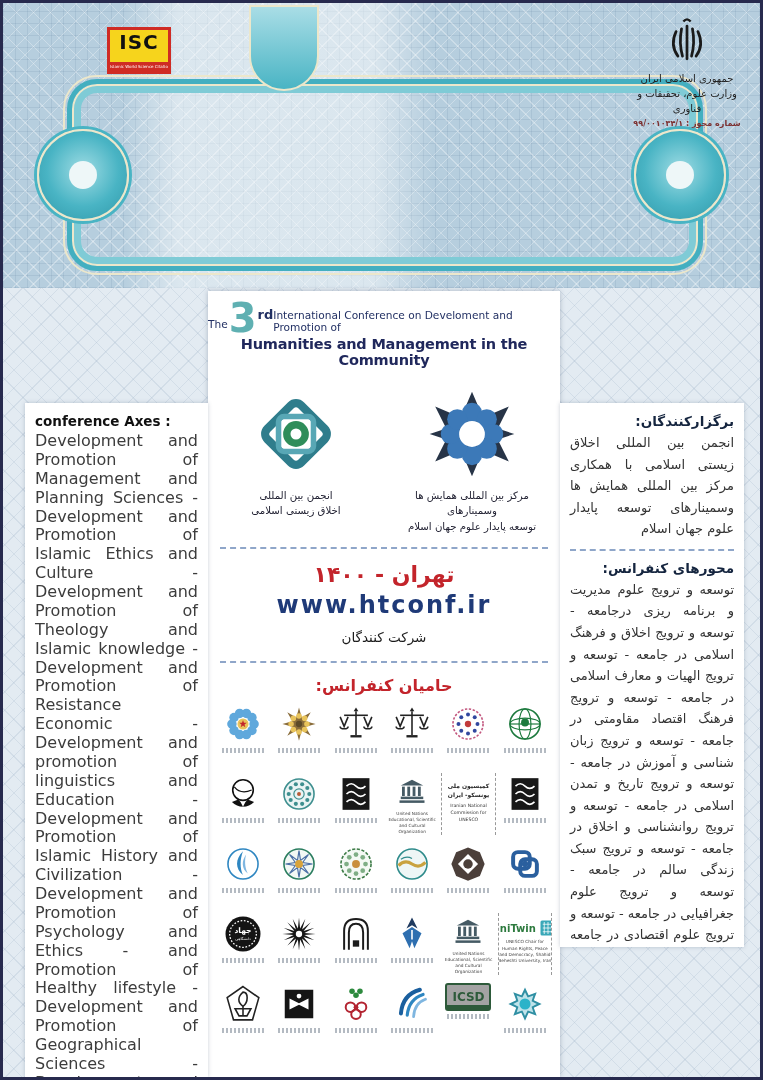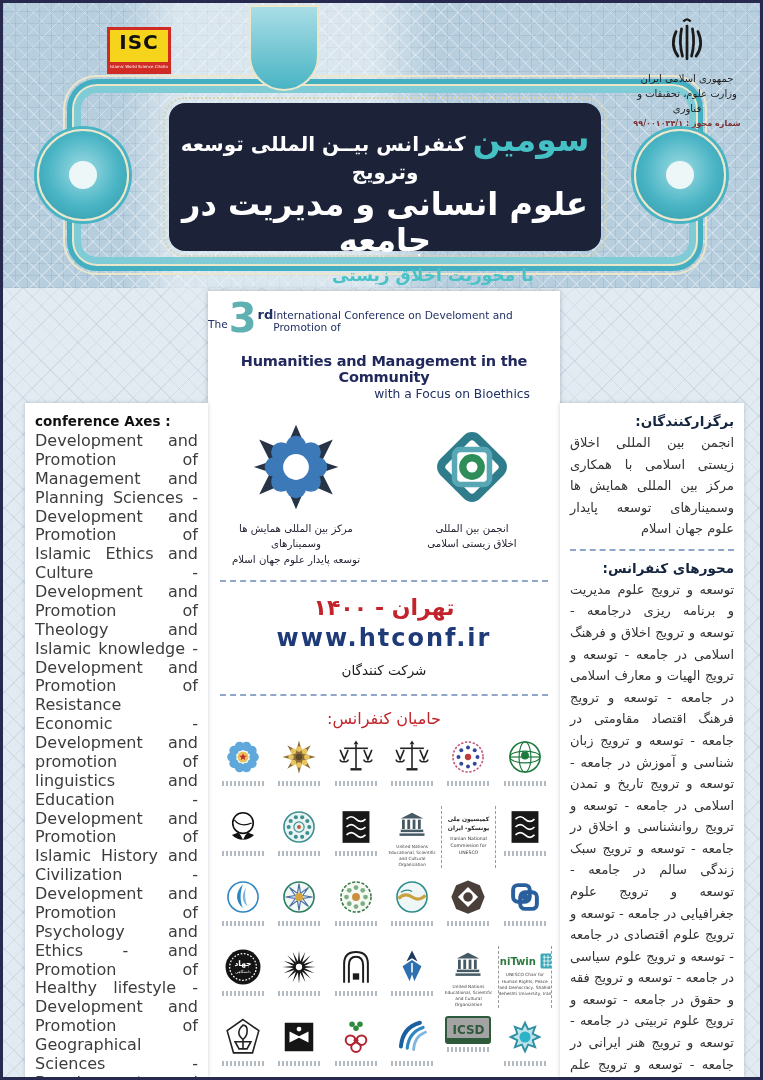--- a/index.html
+++ b/index.html
@@ -38,39 +38,39 @@
   .univ-cap{font-size:7.5px;color:#333;margin-top:3px;direction:rtl;}
   .isc{position:absolute;left:104px;top:24px;width:64px;height:47px;background:#f6d41c;border:3px solid #cf2b24;box-sizing:border-box;text-align:center;}
   .isc-label{font-size:20px;font-weight:bold;color:#111;line-height:1.2;letter-spacing:1px;display:block;}
   .isc-strip{position:absolute;bottom:0;left:0;right:0;height:9px;background:#cf2b24;color:#fff;font-size:4px;line-height:9px;overflow:hidden;white-space:nowrap;}
   .gov{position:absolute;right:14px;top:14px;width:118px;text-align:center;}
   .gov-line{font-size:10px;color:#222;line-height:1.5;direction:rtl;}
   .gov-license{font-size:8px;color:#7c2f2f;font-weight:bold;margin-top:3px;direction:rtl;}
   
   .center-card{position:absolute;left:205px;top:288px;width:352px;height:786px;background:#fff;box-shadow:0 0 5px rgba(40,60,90,.3);}
   .left-panel{position:absolute;left:22px;top:400px;width:183px;height:674px;background:#fff;box-shadow:0 0 4px rgba(40,60,90,.25);overflow:hidden;}
-  .right-panel{position:absolute;left:557px;top:400px;width:184px;height:674px;background:#fff;box-shadow:0 0 4px rgba(40,60,90,.25);direction:rtl;overflow:hidden;box-sizing:border-box;padding:6px 10px;}
+  .right-panel{position:absolute;left:557px;top:400px;width:184px;height:544px;background:#fff;box-shadow:0 0 4px rgba(40,60,90,.25);direction:rtl;overflow:hidden;box-sizing:border-box;padding:6px 10px;}
   
   .title-block{padding-top:12px;color:#223063;}
   .tb-row{display:flex;justify-content:center;align-items:flex-end;}
   .tb-the{font-size:10.6px;margin-bottom:3px;}
   .tb-num{font-size:40px;font-weight:bold;color:#5fb0b2;line-height:.75;margin:0 1px;}
   .tb-right{display:flex;align-items:flex-start;}
   .tb-sup{font-size:13px;font-weight:bold;line-height:1;}
   .tb-line1{font-size:10.6px;margin-top:1px;}
-  .tb-line2{font-size:14.5px;font-weight:bold;color:#20285c;text-align:center;margin-top:20px;letter-spacing:-.2px;}
+  .tb-line2{font-size:14.5px;font-weight:bold;color:#20285c;text-align:center;margin-top:3px;letter-spacing:-.2px;}
   .tb-line3{font-size:12.3px;text-align:right;padding-right:30px;margin-top:2px;}
   .org-row{display:flex;justify-content:center;gap:24px;margin-top:20px;}
   .org{text-align:center;width:152px;}
   .org-cap{font-size:10.2px;color:#223;line-height:1.5;direction:rtl;margin-top:4px;}
   .dash-sep{border-top:2px dashed #8fa6c9;margin:13px 12px;}
   .city{color:#c3242b;font-weight:bold;font-size:22px;text-align:center;direction:rtl;}
   .site{color:#1f3a78;font-weight:bold;font-size:24px;text-align:center;letter-spacing:2px;margin-top:4px;}
   .cert{font-size:13.5px;color:#1a1a1a;text-align:center;direction:rtl;line-height:1.6;margin-top:8px;font-weight:500;}
-  .sp-head{color:#c3242b;font-weight:normal;font-size:16px;text-align:center;direction:rtl;margin:4px 0 8px;}
+  .sp-head{color:#c3242b;font-weight:bold;font-size:16px;text-align:center;direction:rtl;margin:4px 0 8px;}
   .sp-grid{display:grid;grid-template-columns:repeat(6,1fr);row-gap:8px;column-gap:2px;padding:0 8px;}
   .sp-cell{display:flex;flex-direction:column;align-items:center;justify-content:flex-start;height:62px;overflow:hidden;}
   .sp-cell.divided{border-left:1.5px dashed #999;border-right:1.5px dashed #999;}
   .sp-icon{height:42px;display:flex;align-items:center;justify-content:center;}
   .sp-icon svg{display:block;}
   .cap-squiggle{margin-top:3px;width:42px;height:5px;background:repeating-linear-gradient(90deg,#8b95a1 0 2px,transparent 2px 4px);opacity:.65;}
   .tiny-cap{font-size:4.3px;color:#444;text-align:center;line-height:1.4;margin-top:2px;width:54px;}
   .tp-fa{font-size:6px;font-weight:bold;direction:rtl;color:#222;text-align:center;margin-top:8px;line-height:1.5;}
   .tp-en{font-size:4.6px;color:#333;text-align:center;margin-top:4px;line-height:1.5;}
   .icsd-box{width:46px;height:28px;border:2.5px solid #2d5a3a;border-radius:3px;background:#a3a3a3;color:#2d5a3a;font-weight:bold;font-size:12px;display:flex;align-items:center;justify-content:center;position:relative;box-sizing:border-box;}
@@ -113,45 +113,50 @@
               <path d="M31,13 q3,16 -1,30"></path>
             </g>
             <path d="M21,5 q4,-5 8,0" stroke="#1a1a1a" stroke-width="2.5" fill="none"></path>
           </svg>
       </span>
       <div class="gov-line">جمهوری اسلامی ایران</div>
       <div class="gov-line">وزارت علوم، تحقیقات و فناوری</div>
       <div class="gov-license">شماره مجوز : ۹۹/۰۰۱۰۳۴/۱</div>
     </div>
 
-    <div class="banner">
-      <div class="banner-l1">
-        <span class="banner-ordinal">سومین</span>
-        <span>کنفرانس بیــن المللی توسعه وترویج</span>
-      </div>
-      <div class="banner-l2">علوم انسانی و مدیریت در جامعه</div>
-      <div class="banner-l3">با محوریت اخلاق زیستی</div>
-    </div>
   </div>
 
   <div class="center-card">
     <div class="title-block">
       <div class="tb-row">
         <span class="tb-the">The</span>
         <span class="tb-num">3</span>
         <span class="tb-right">
           <span class="tb-sup">rd</span>
           <span class="tb-line1">International Conference on Develoment and Promotion of</span>
         </span>
       </div>
       <div class="tb-line2">Humanities and Management in the Community</div>
-      <div class="tb-line3">with a Focus on Bioethics</div>
     </div>
 
     <div class="org-row">
+      <div class="org">
+        <span>
+          <svg width="92" height="92" viewBox="0 0 100 100">
+            <rect x="24" y="24" width="52" height="52" rx="8" fill="none" stroke="#2f7d8c" stroke-width="9" transform="rotate(45 50 50)"></rect>
+            <rect x="31" y="31" width="38" height="38" rx="6" fill="none" stroke="#58a7b5" stroke-width="6"></rect>
+            <circle cx="50" cy="50" r="14" fill="#2f8d5a"></circle>
+            <circle cx="50" cy="50" r="6" fill="#fff"></circle>
+          </svg>
+        </span>
+        <div class="org-cap">
+          <div>انجمن بین المللی</div>
+          <div>اخلاق زیستی اسلامی</div>
+        </div>
+      </div>
       <div class="org">
         <span>
           <svg width="92" height="92" viewBox="0 0 100 100">
             <polygon id="navstar" points="50,4 62,32 90,20 78,44 96,50 78,56 90,80 62,68 50,96 38,68 10,80 22,56 4,50 22,44 10,20 38,32" fill="#273447"></polygon>
             <g fill="#3c79b8">
               <circle cx="50" cy="27" r="11"></circle>
                 <circle cx="66" cy="34" r="11"></circle>
                 <circle cx="73" cy="50" r="11"></circle>
                 <circle cx="66" cy="66" r="11"></circle>
               <circle cx="50" cy="73" r="11"></circle>
@@ -160,34 +165,20 @@
                 <circle cx="34" cy="34" r="11"></circle>
             </g>
             <circle cx="50" cy="50" r="14" fill="#fff"></circle>
           </svg>
         </span>
         <div class="org-cap">
           <div>مرکز بین المللی همایش ها وسمینارهای</div>
           <div>توسعه پایدار علوم جهان اسلام</div>
         </div>
       </div>
-      <div class="org">
-        <span>
-          <svg width="92" height="92" viewBox="0 0 100 100">
-            <rect x="24" y="24" width="52" height="52" rx="8" fill="none" stroke="#2f7d8c" stroke-width="9" transform="rotate(45 50 50)"></rect>
-            <rect x="31" y="31" width="38" height="38" rx="6" fill="none" stroke="#58a7b5" stroke-width="6"></rect>
-            <circle cx="50" cy="50" r="14" fill="#2f8d5a"></circle>
-            <circle cx="50" cy="50" r="6" fill="#fff"></circle>
-          </svg>
-        </span>
-        <div class="org-cap">
-          <div>انجمن بین المللی</div>
-          <div>اخلاق زیستی اسلامی</div>
-        </div>
-      </div>
     </div>
 
     <div class="dash-sep"></div>
 
     <div class="city">تهران - ۱۴۰۰</div>
     <div class="site">www.htconf.ir</div>
     <div class="cert">
       <div>شرکت کنندگان</div>
     </div>
 

